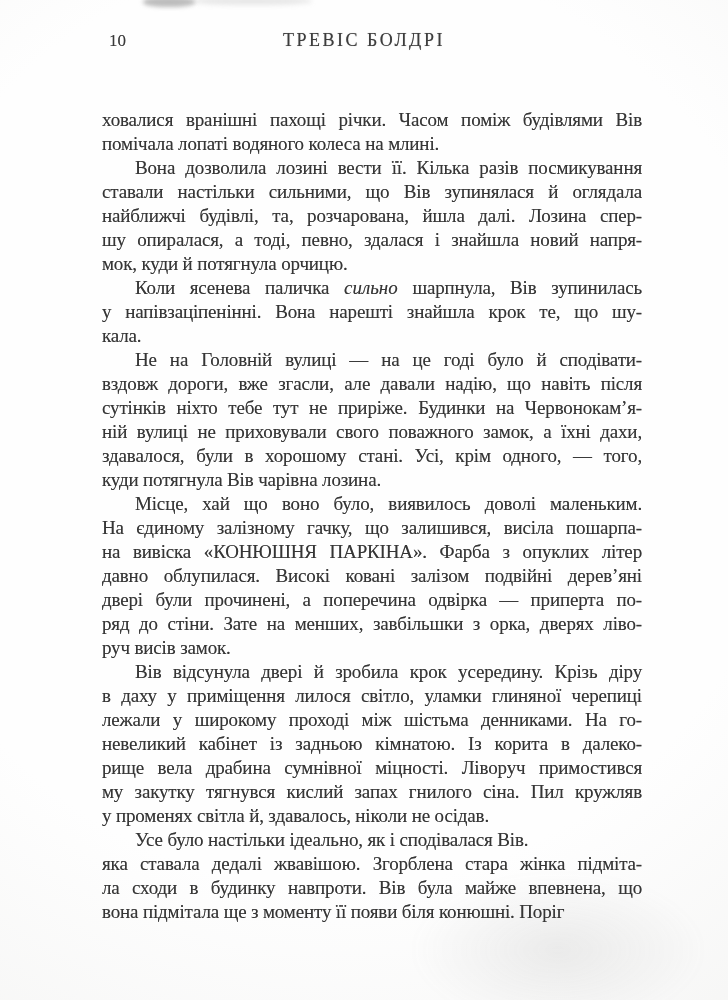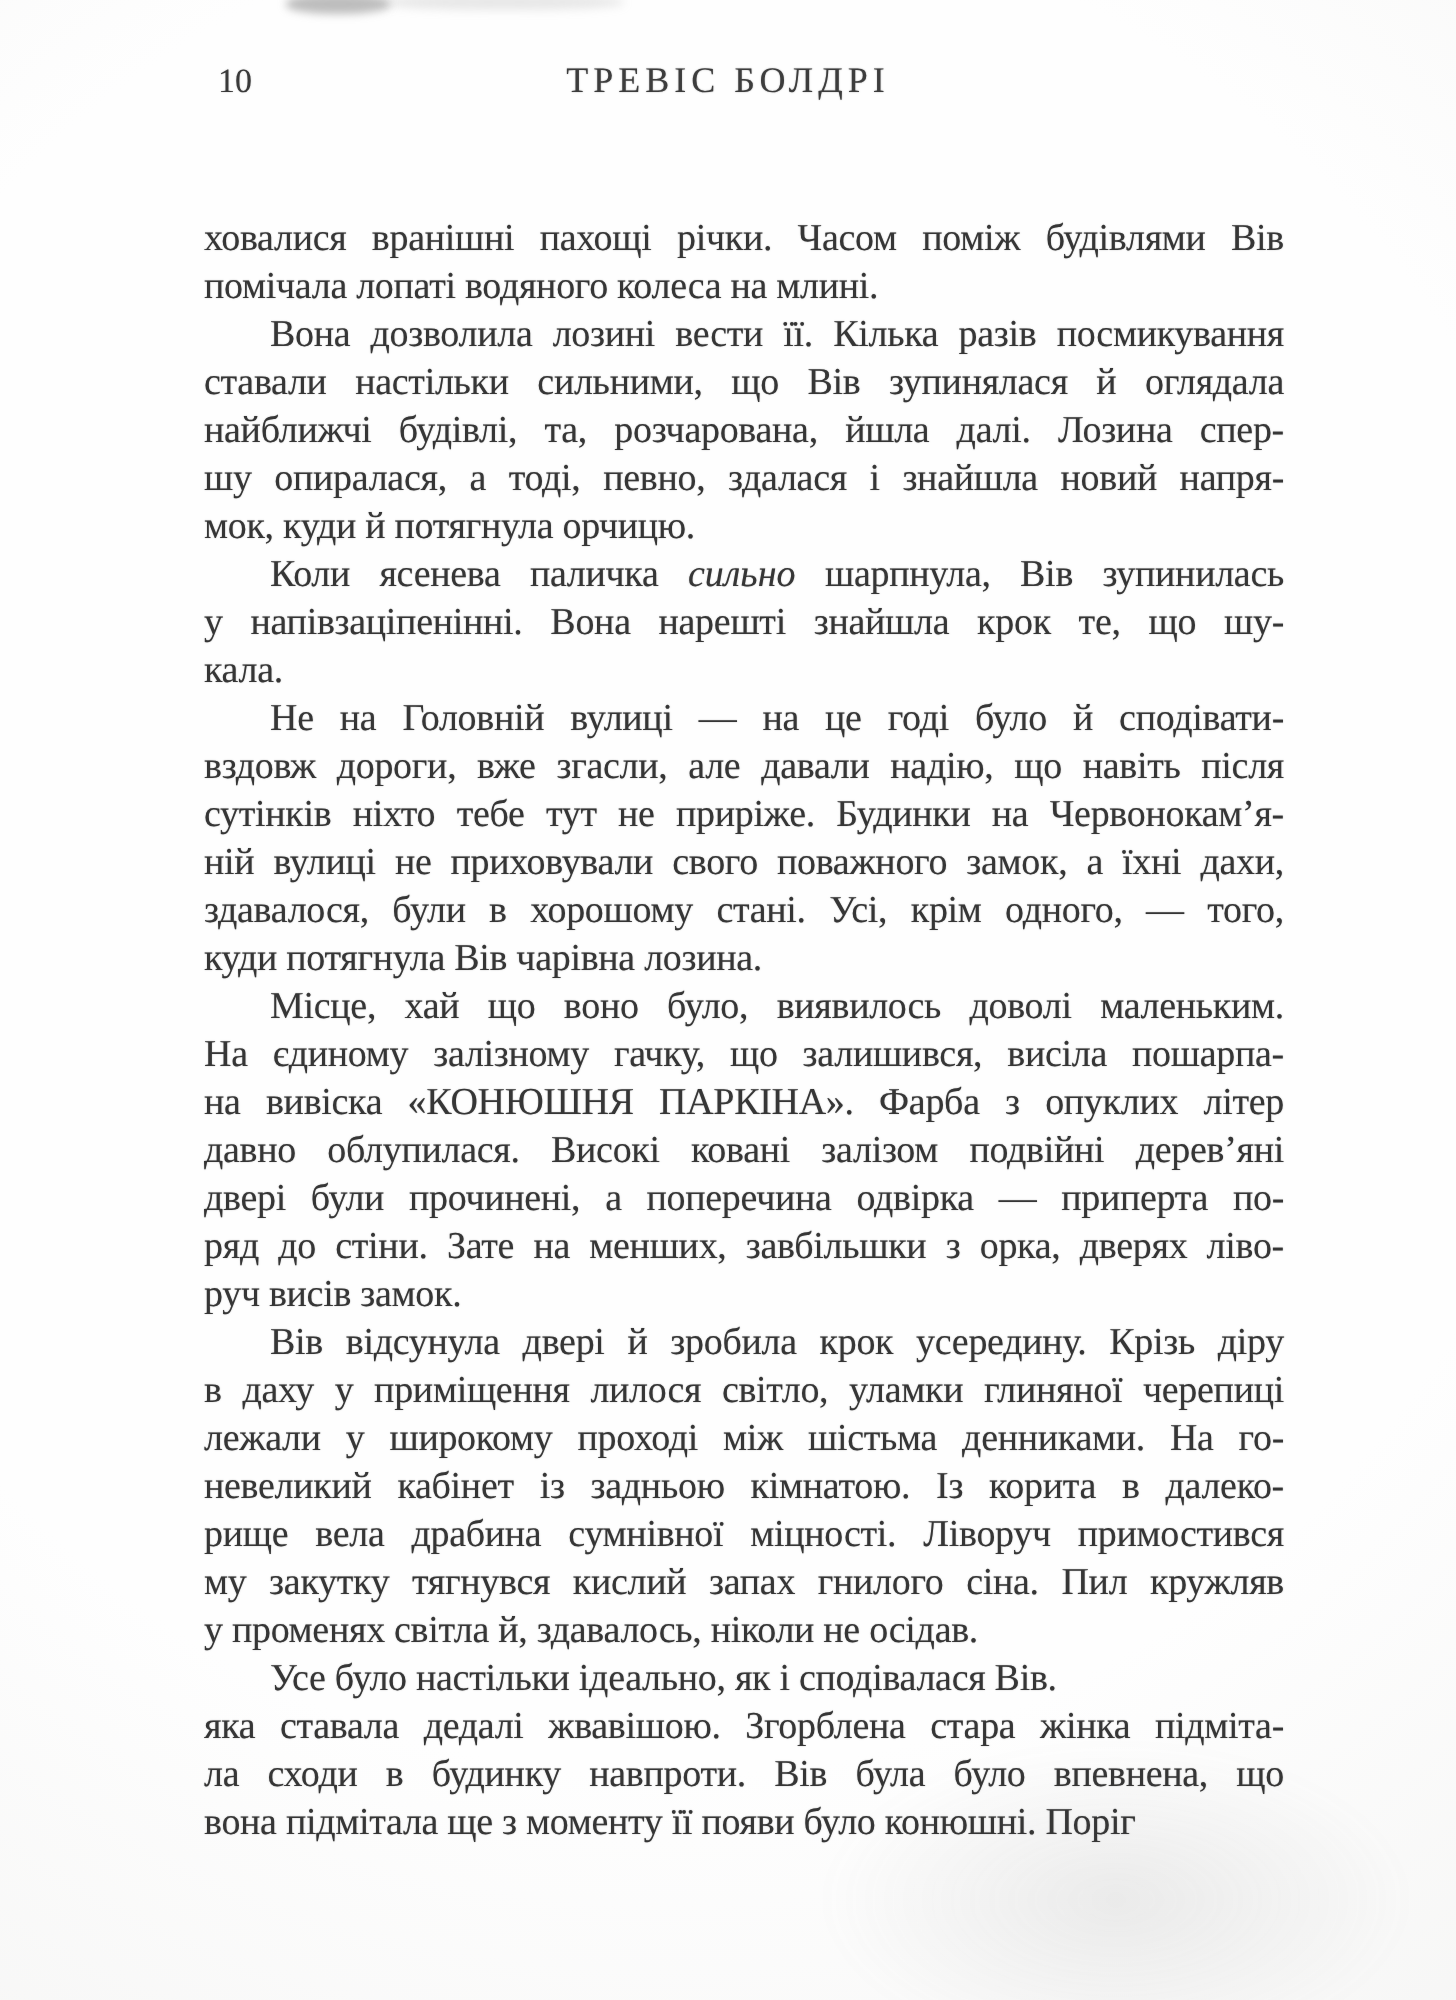--- a/index.html
+++ b/index.html
@@ -117,17 +117,17 @@
         <div class="line"><span>невеликий кабінет із задньою кімнатою. Із корита в далеко-</span></div>
         <div class="line"><span>рище вела драбина сумнівної міцності. Ліворуч примостився</span></div>
         <div class="line"><span>му закутку тягнувся кислий запах гнилого сіна. Пил кружляв</span></div>
         <div class="line para-end"><span>у променях світла й, здавалось, ніколи не осідав.</span></div>
       </div>
       <div>
         <div class="line indent para-end"><span>Усе було настільки ідеально, як і сподівалася Вів.</span></div>
       </div>
       <div>
         <div class="line"><span>яка ставала дедалі жвавішою. Згорблена стара жінка підміта-</span></div>
-        <div class="line"><span>ла сходи в будинку навпроти. Вів була було впевнена, що</span></div>
-        <div class="line para-end"><span>вона підмітала ще з моменту її появи було конюшні. Поріг</span></div>
+        <div class="line"><span>ла сходи в будинку навпроти. Вів була майже впевнена, що</span></div>
+        <div class="line para-end"><span>вона підмітала ще з моменту її появи біля конюшні. Поріг</span></div>
       </div>
     </div>
 </div>
 
 </body></html>

